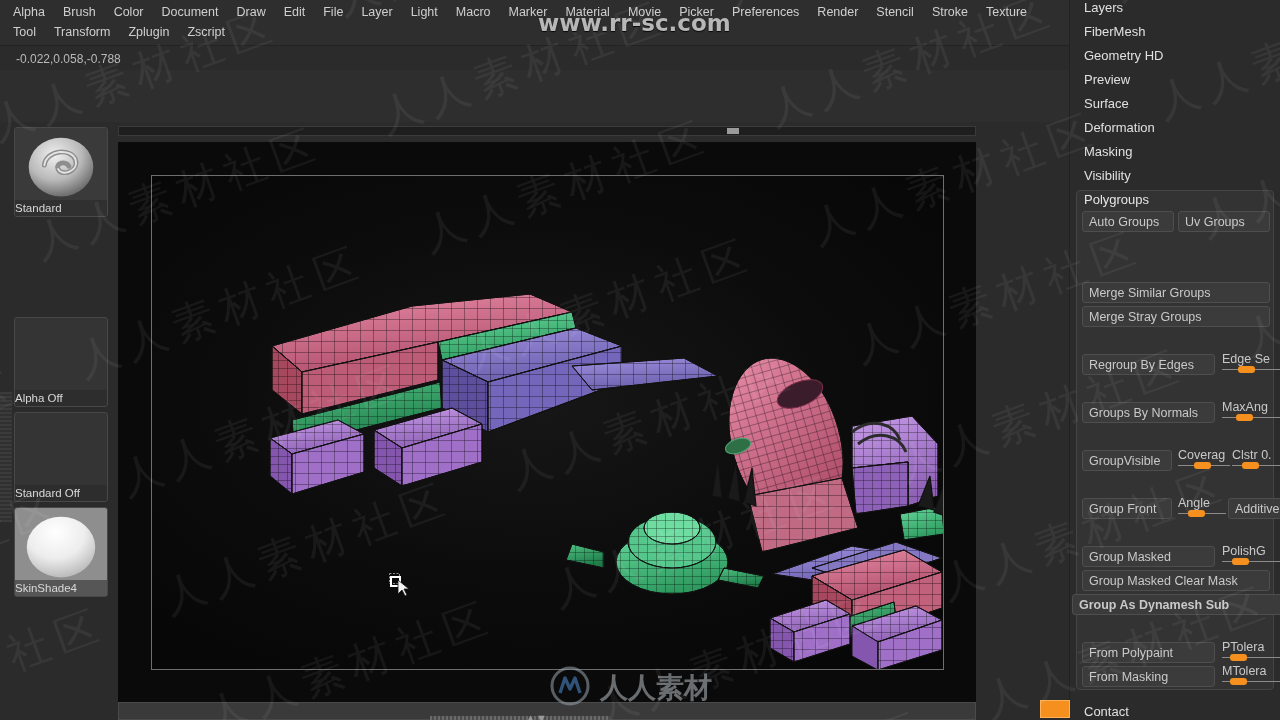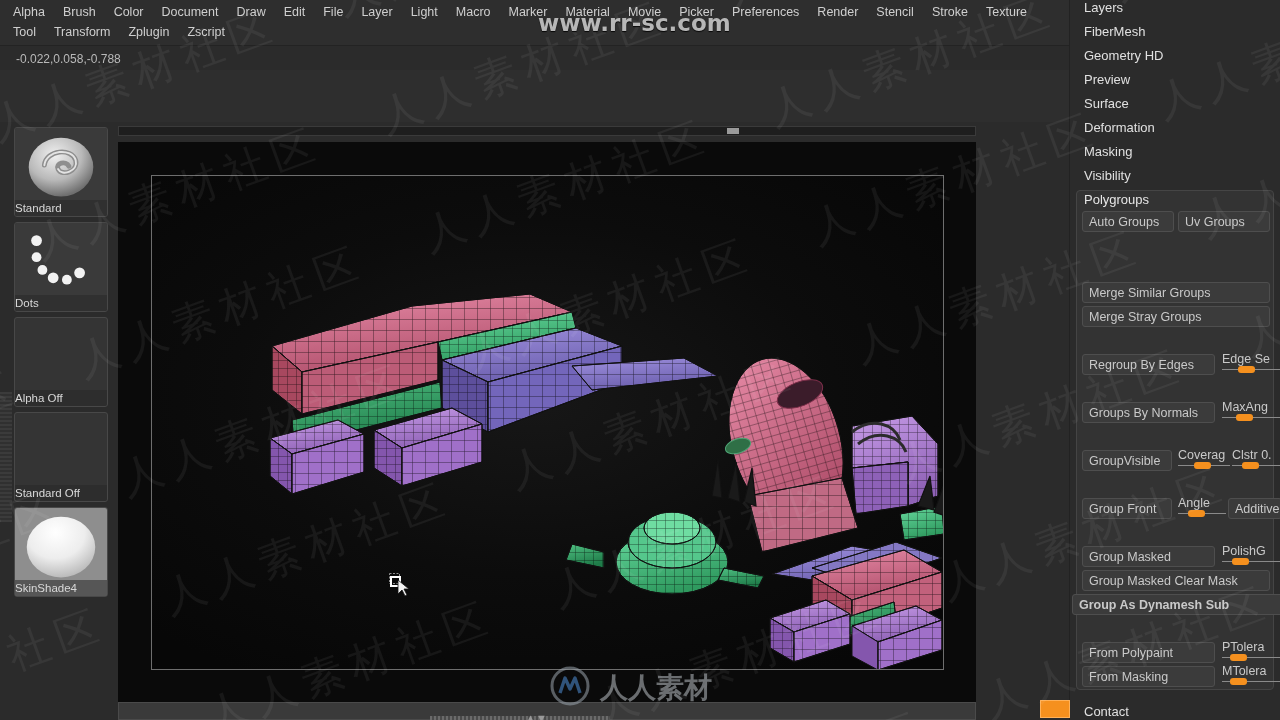--- a/index.html
+++ b/index.html
@@ -356,32 +356,20 @@
               <stop offset="100%" stop-color="#6f6f6f"></stop>
         </radialGradient>
           </defs>
         <ellipse cx="47" cy="40" rx="33" ry="30" fill="url(#bg1)"></ellipse>
         <path d="M30 38 C32 22, 58 20, 62 33 C65 44, 48 50, 44 42 C41 36, 52 33, 55 39" fill="none" stroke="#8e8e8e" stroke-width="5" stroke-linecap="round"></path>
         <path d="M30 38 C32 22, 58 20, 62 33 C65 44, 48 50, 44 42" fill="none" stroke="#e3e3e3" stroke-width="2" stroke-linecap="round"></path>
       </svg>
       <div class="cap">Standard</div>
     </div>
 
-    <div class="thumbcell" style="top:100px;height:90px;">
-      <svg class="img" viewBox="0 0 94 90" preserveAspectRatio="none">
-        <rect width="94" height="90" fill="#3a3a3a"></rect>
-        <circle cx="22" cy="18" r="5.5" fill="#f2f2f2"></circle>
-        <circle cx="22" cy="35" r="5" fill="#f2f2f2"></circle>
-        <circle cx="28" cy="48" r="5" fill="#f2f2f2"></circle>
-        <circle cx="39" cy="56" r="5.5" fill="#f2f2f2"></circle>
-        <circle cx="53" cy="58" r="5" fill="#f2f2f2"></circle>
-        <circle cx="66" cy="51" r="5.5" fill="#f2f2f2"></circle>
-      </svg>
-      <div class="cap">Dots</div>
-    </div>
 
     <div class="thumbcell" style="top:195px;height:90px;background:#343434;">
       <div class="cap">Alpha Off</div>
     </div>
 
     <div class="thumbcell" style="top:290px;height:90px;background:#343434;">
       <div class="cap">Standard Off</div>
     </div>
 
     <div class="thumbcell" style="top:385px;height:90px;">

